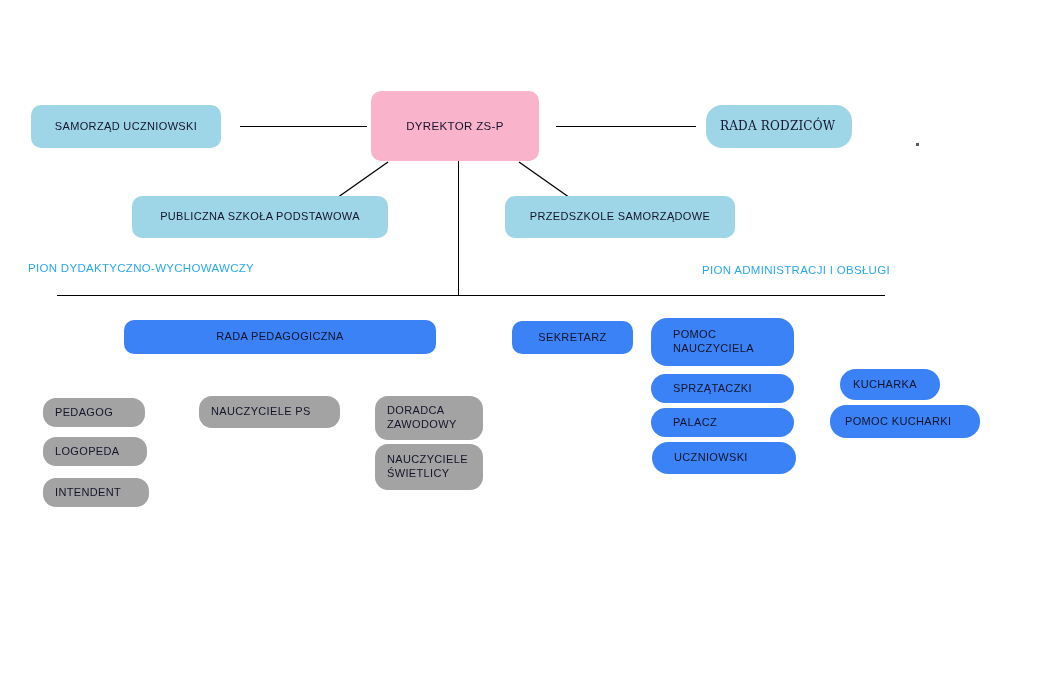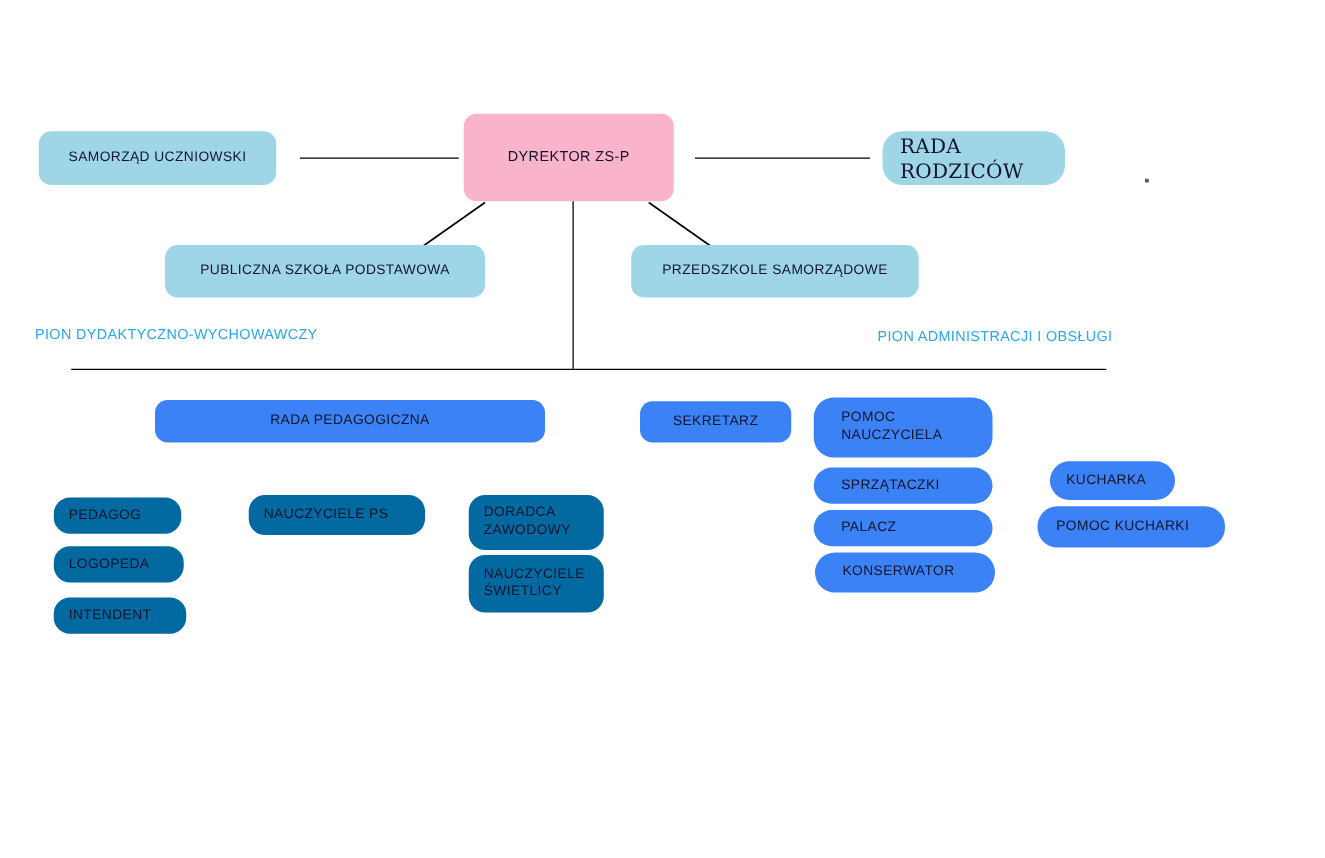--- a/index.html
+++ b/index.html
@@ -34,21 +34,21 @@
 
   .pill-blue {
     background: #9ed6e8;
     border-radius: 16px;
   }
   .pill-yellow {
     background: #3b82f6;
     border-radius: 16px;
   }
   .pill-cream {
-    background: #0369a1;
+    background: #a3a3a3;
     border-radius: 13px;
   }
   .ellipse-pink {
     background: #f9b3cb;
     border-radius: 50%;
   }
 
   
   .division-label {
     position: absolute;
@@ -81,21 +81,21 @@
   .dot-artifact {
     position: absolute;
     width: 3px;
     height: 3px;
     background: #5a5a5a;
   }
 
   
   .serif-label {
     font-family: "DejaVu Serif", "Liberation Serif", serif;
-    font-size: 16px;
+    font-size: 12px;
     letter-spacing: 0.2px;
   }
 </style>
 </head>
 <body>
 
 <div id="canvas">
 
   <div class="line-h" style="left:240px; top:126px; width:127px;"></div>
 
@@ -178,21 +178,21 @@
     <span>POMOC
 NAUCZYCIELA</span>
   </div>
   <div class="node pill-yellow leftish" style="left:651px; top:374px; width:143px; height:29px; padding-left:22px;">
     <span>SPRZĄTACZKI</span>
   </div>
   <div class="node pill-yellow leftish" style="left:651px; top:408px; width:143px; height:29px; padding-left:22px;">
     <span>PALACZ</span>
   </div>
   <div class="node pill-yellow leftish" style="left:652px; top:442px; width:144px; height:32px; padding-left:22px;">
-    <span>KONSERWATOR</span>
+    <span>UCZNIOWSKI</span>
   </div>
 
   <div class="node pill-yellow leftish" style="left:840px; top:369px; width:100px; height:31px; padding-left:13px;">
     <span>KUCHARKA</span>
   </div>
   <div class="node pill-yellow leftish" style="left:830px; top:405px; width:150px; height:33px; padding-left:15px;">
     <span>POMOC KUCHARKI</span>
   </div>
 
 </div>

